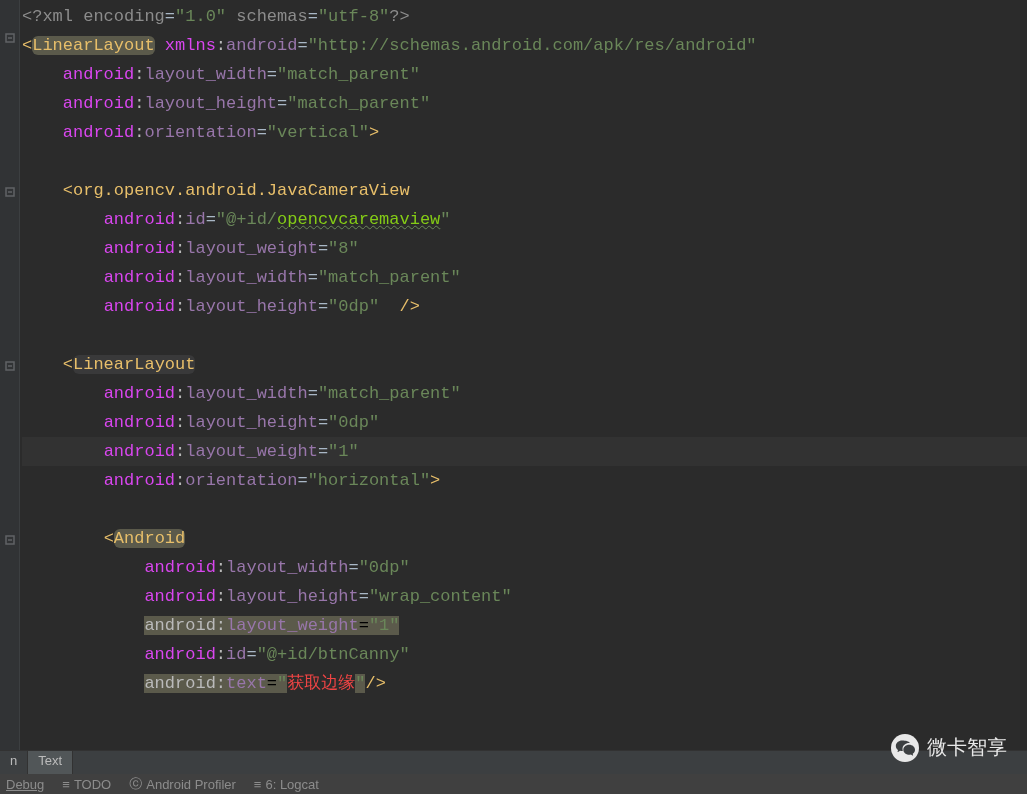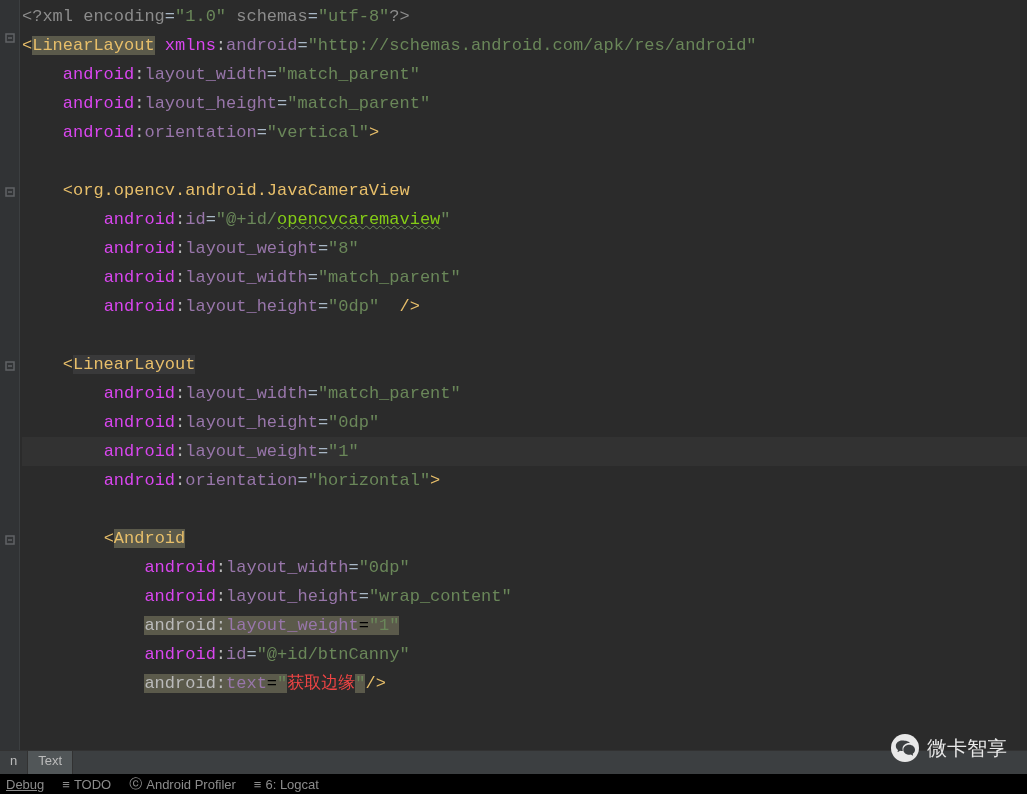--- a/index.html
+++ b/index.html
@@ -45,21 +45,21 @@
   overflow: hidden;
 }
 .line {
   white-space: pre;
   height: 29px;
 }
 .line.highlighted {
   background: #323232;
 }
 .tag-bracket { color: #e8bf6a; }
-.tag-name { color: #e8bf6a; }
+.tag-name { color: #e8bf6a; border-radius: 6px; }
 .tag-highlight { background: #39393a; color: #e8bf6a; }
 .attr-ns { color: #d946ef; }
 .attr-colon { color: #bababa; }
 .attr-name { color: #9876aa; }
 .attr-eq { color: #a9b7c6; }
 .str { color: #6a8759; }
 .str-underline { color: #84cc16; text-decoration: underline wavy #6a8759; text-decoration-thickness: 1px; }
 .xml-decl { color: #8c8c8c; }
 .bg-highlight { background: #5b5a4b; }
 .bg-highlight-attr { background: #5b5a4b; color: #bababa; }
@@ -87,42 +87,42 @@
 }
 .tab.active {
   background: #515658;
 }
 .status-bar {
   position: absolute;
   bottom: 0;
   left: 0;
   right: 0;
   height: 20px;
-  background: #000000;
+  background: #404040;
   display: flex;
   padding: 0 6px;
   font-size: 13px;
   font-family: sans-serif;
   color: #8c8c8c;
   gap: 18px;
   overflow: hidden;
   margin-top: 8px;
 }
 .status-item {
   display: flex;
   align-items: center;
   gap: 4px;
 }
 .status-item.underlined { text-decoration: underline; }
 .watermark {
   position: absolute;
   right: 20px;
   bottom: 32px;
   display: flex;
-  align-items: center;
+  align-items: flex-start;
   gap: 8px;
   color: #e8e8e8;
   font-size: 20px;
   font-family: sans-serif;
 }
 .watermark-icon {
   width: 28px;
   height: 28px;
   background: #e8e8e8;
   border-radius: 50%;

